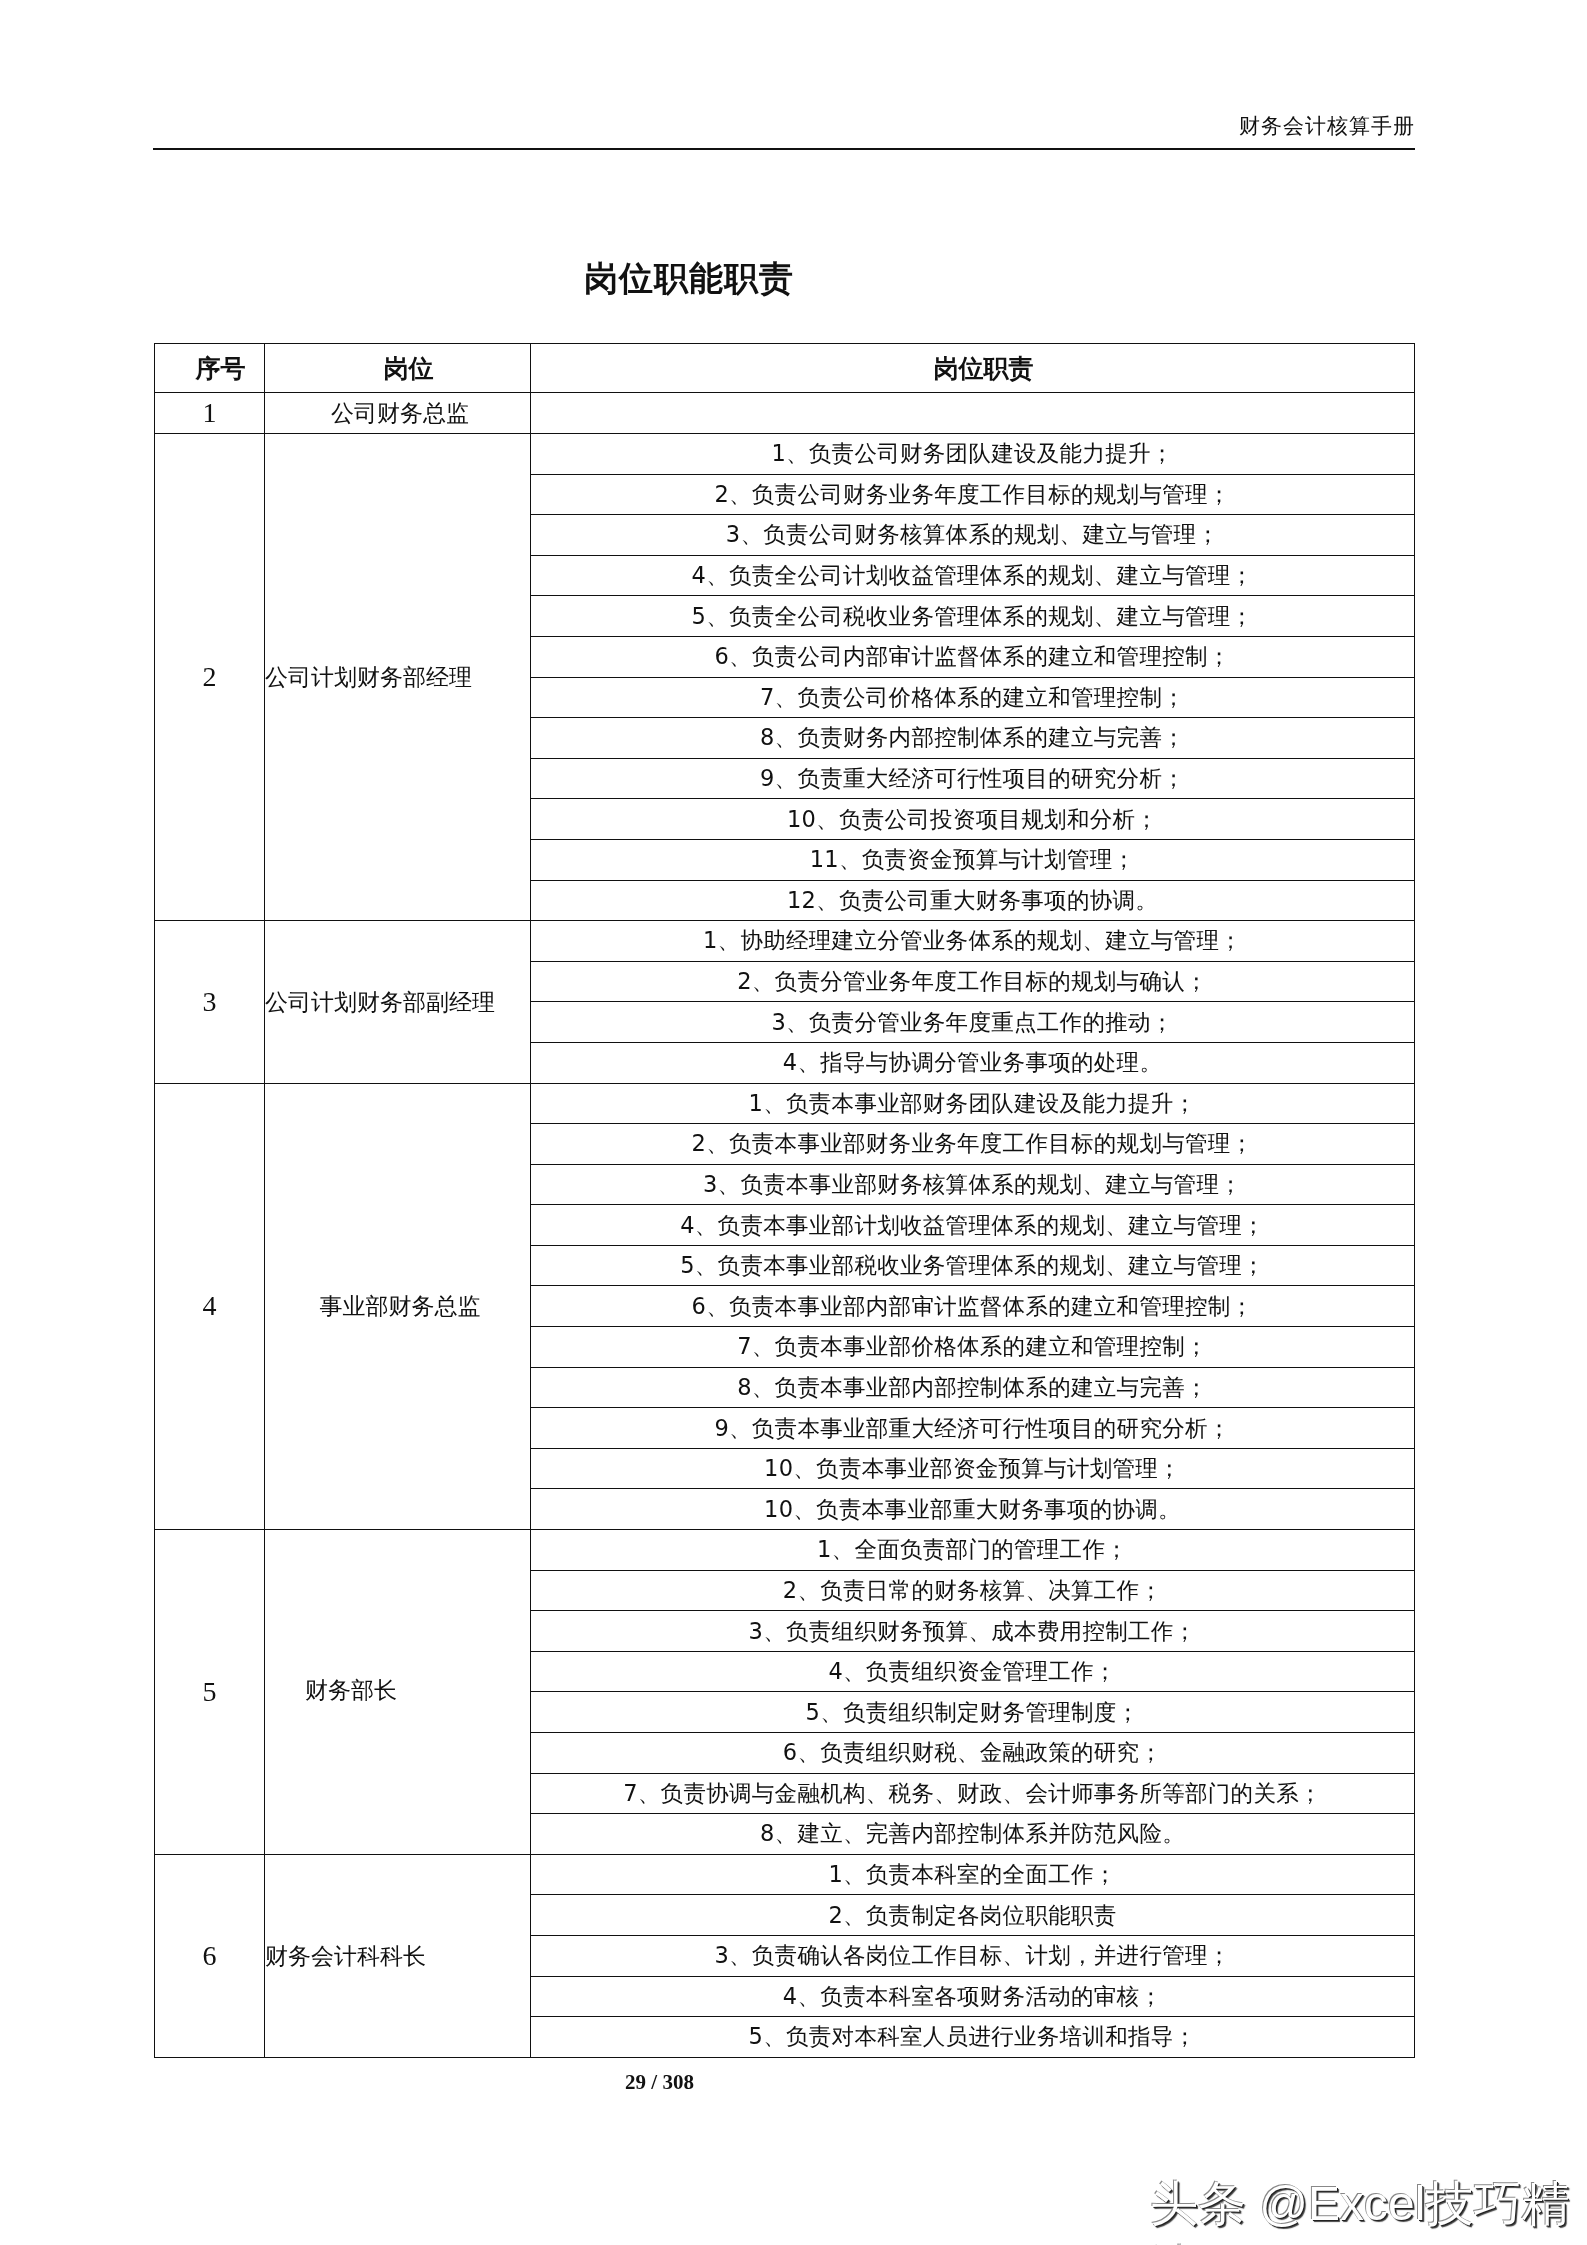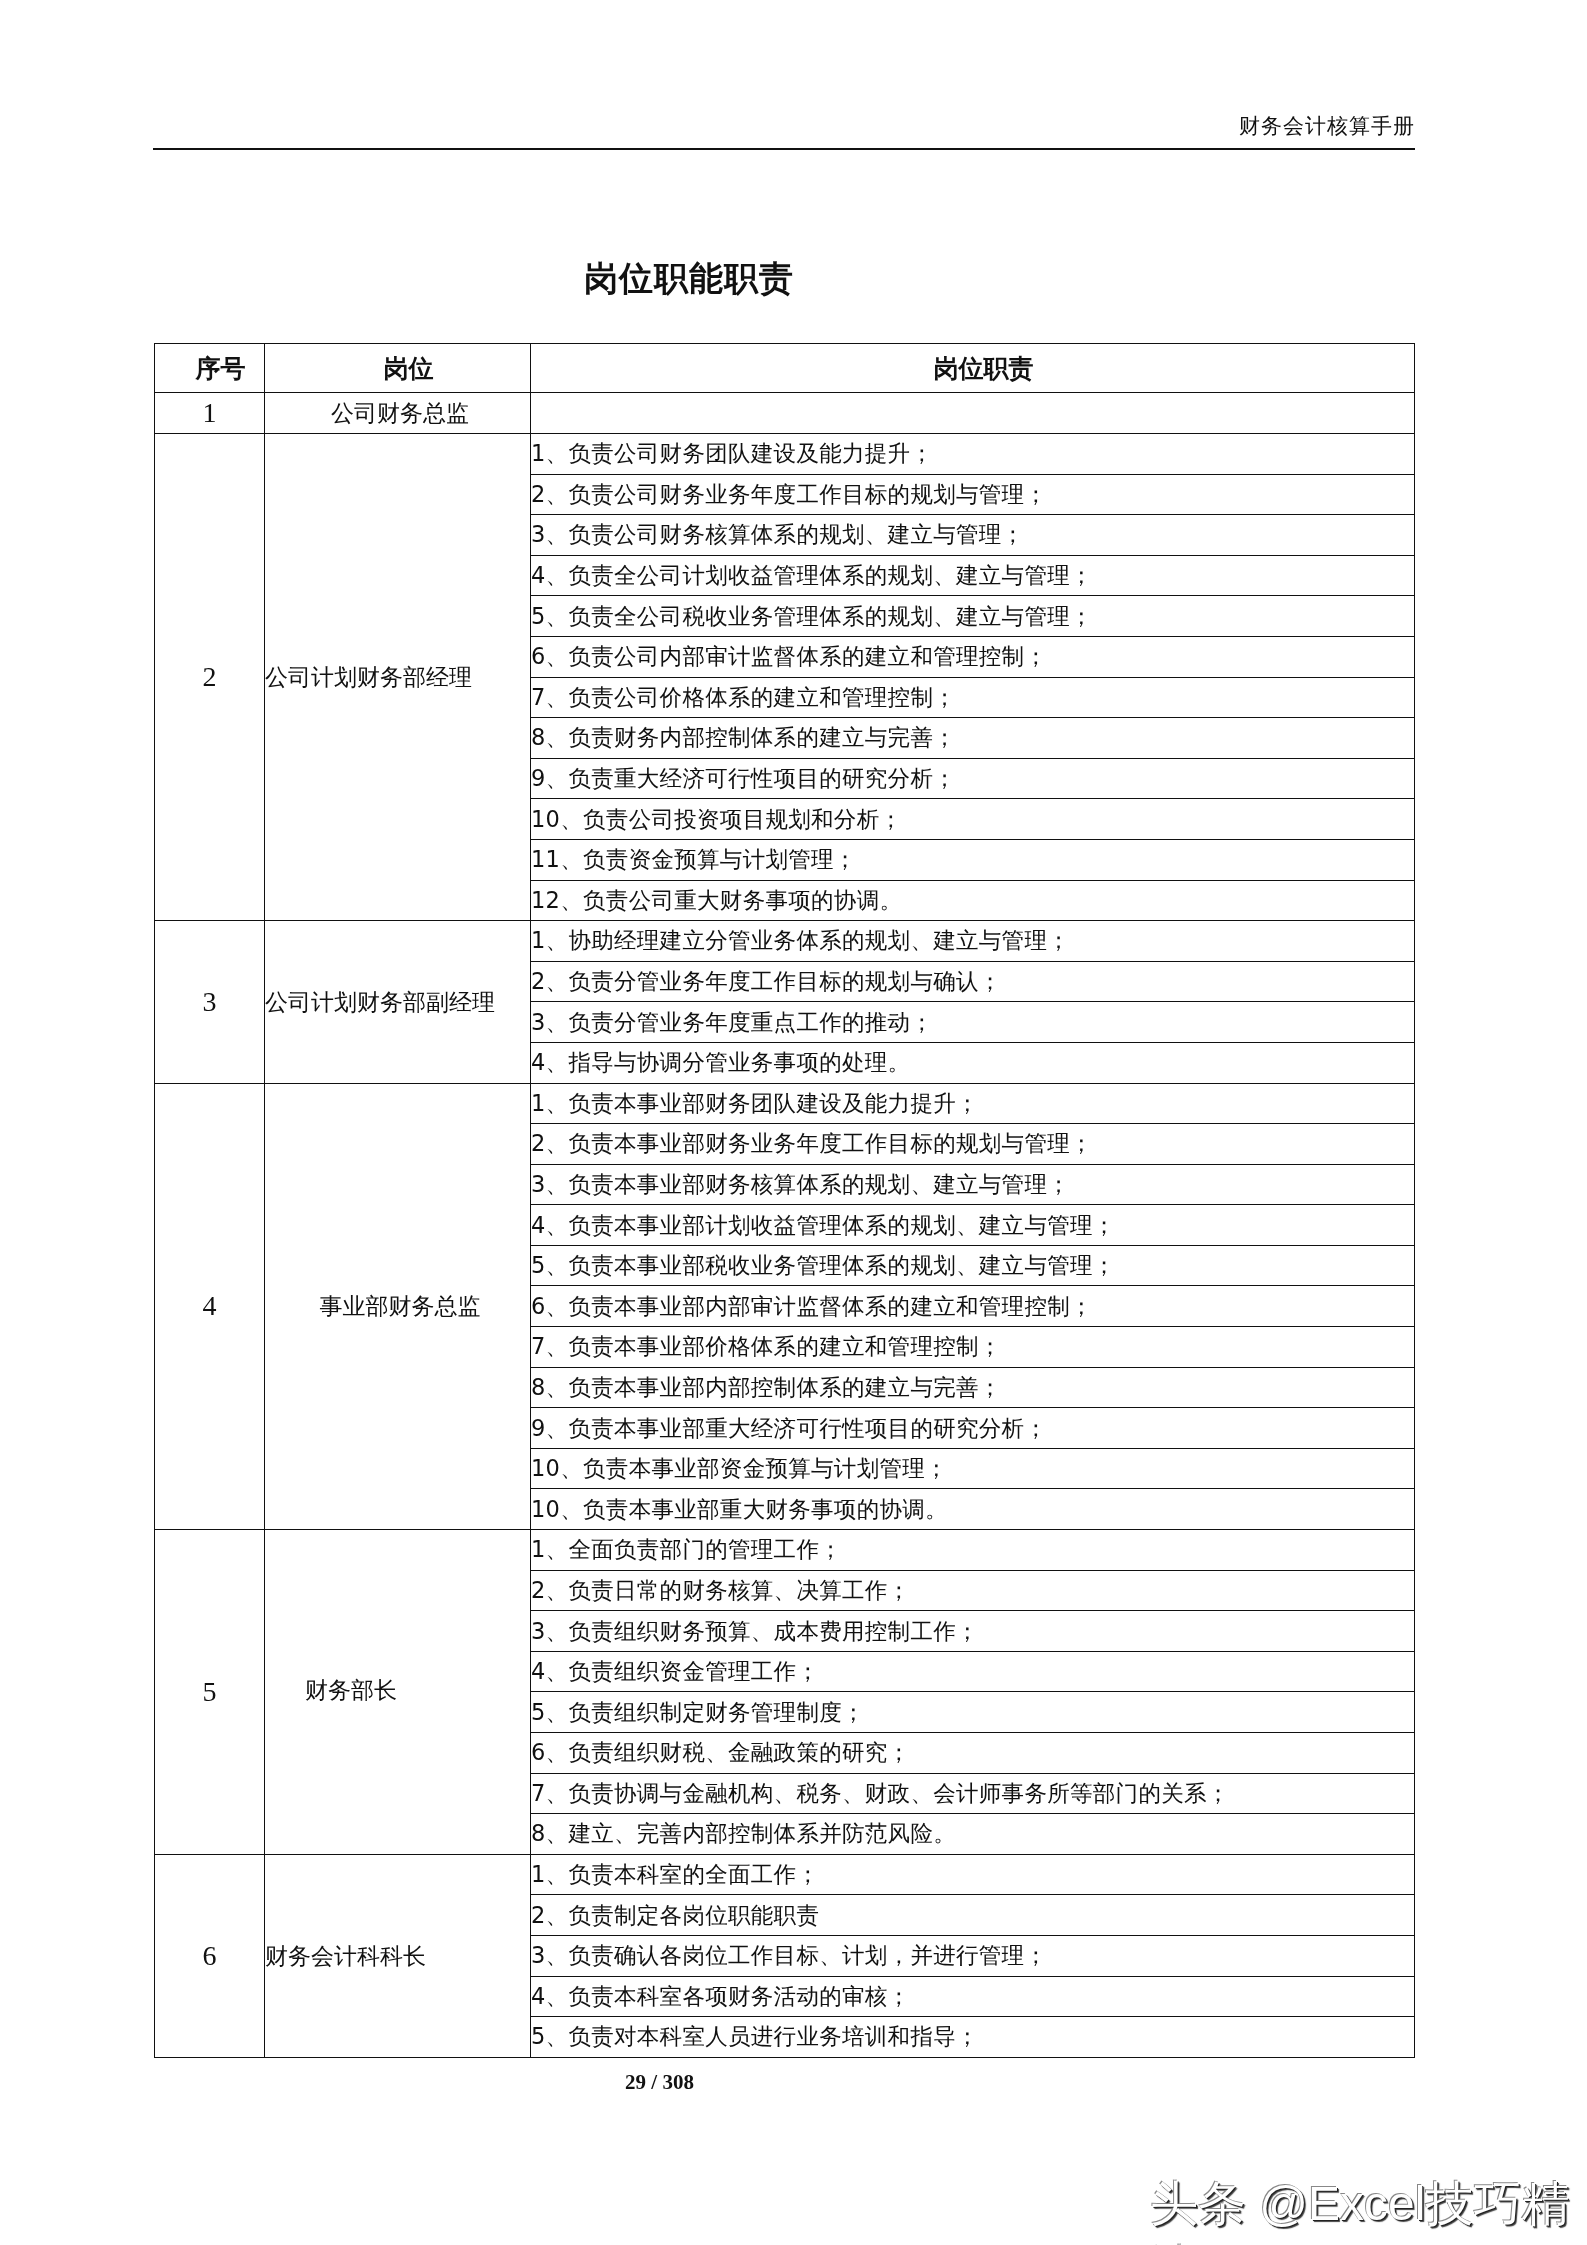--- a/index.html
+++ b/index.html
@@ -13,21 +13,21 @@
          font-size:34px; font-family:"DejaVu Sans","Liberation Sans",sans-serif; font-weight:bold; color:#111; letter-spacing:1px;}
   table.duties { position:absolute; left:154px; top:343px; width:1260px; border-collapse:collapse; table-layout:fixed; }
   table.duties th, table.duties td { border:1.6px solid #111; padding:0; font-weight:normal; }
   table.duties th { height:48px; font-size:25px; font-family:"DejaVu Sans","Liberation Sans",sans-serif; font-weight:bold; text-align:center;padding-left:22px; }
   col.c-no { width:110px; } col.c-pos { width:266px; } col.c-duty { width:884px; }
   td.no { text-align:center; vertical-align:middle; font-size:28px; font-family:"Liberation Serif",serif; }
   td.pos { vertical-align:middle; font-size:23px; padding-left:16px; padding-right:10px; line-height:34px;
          font-family:"DejaVu Sans","Liberation Sans",sans-serif; }
   td.pos.center-pos { text-align:center; padding-left:5px; }
   td.duty { height:39.6px; font-size:22.5px; padding-left:14px; white-space:nowrap; vertical-align:middle;
-         font-family:"DejaVu Sans","Liberation Sans",sans-serif; letter-spacing:0.3px; }
+         font-family:"DejaVu Sans","Liberation Sans",sans-serif; letter-spacing:0.3px;text-align:center; }
   tr.r1 td { height:40px; }
   .page-number { position:absolute; left:0; width:1319px; top:2070px; text-align:center;
          font-size:21px; font-weight:bold; font-family:"Liberation Serif",serif; }
   .watermark { position:absolute; left:1150px; top:2172px; font-size:48px; color:#ffffff;
          font-family:Liberation Sans, sans-serif;
          text-shadow: 1px 1px 0 #222, -1px -1px 0 #888, 2px 2px 1px #444; letter-spacing:0px; }
 </style>
 </head>
 <body>
 

